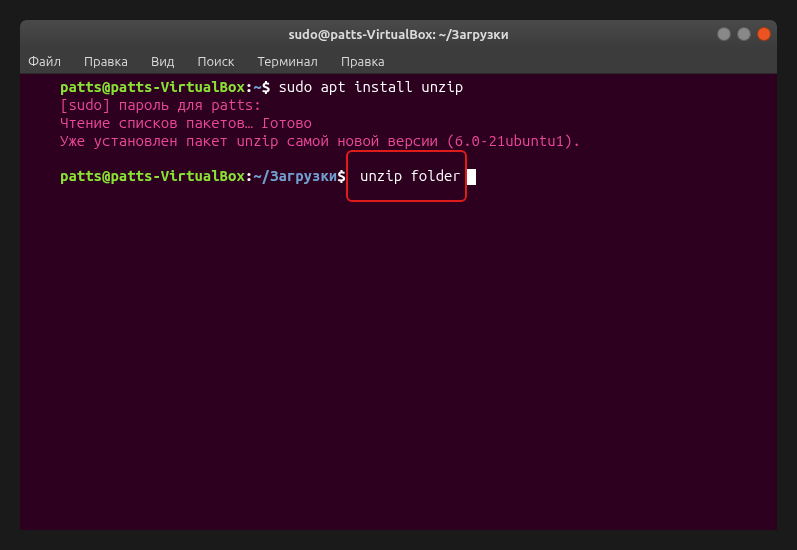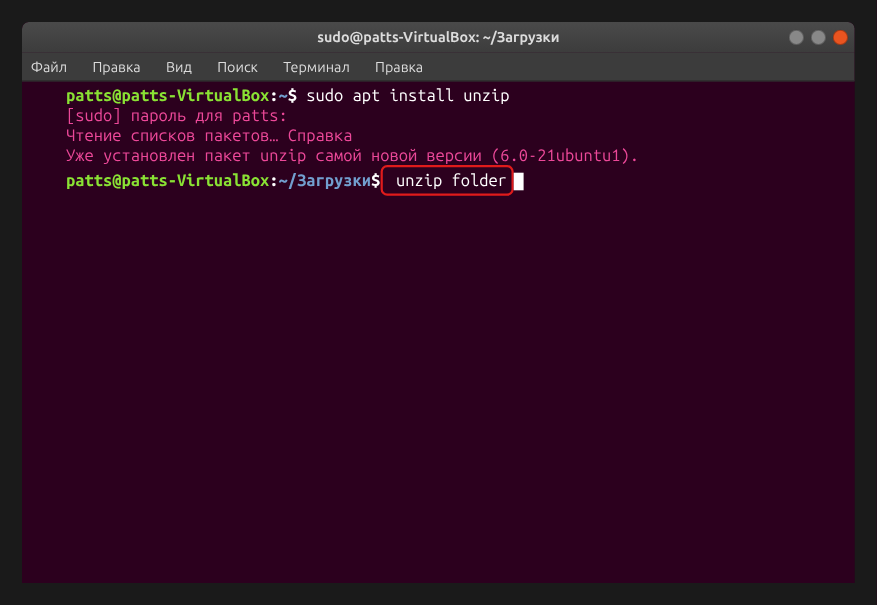--- a/index.html
+++ b/index.html
@@ -87,21 +87,21 @@
       word-break: break-all;
     }
     .prompt-user { color: #8ae234; font-weight: bold; }
     .prompt-path { color: #729fcf; font-weight: bold; }
     .prompt-sep { color: #ffffff; font-weight: bold; }
     .cmd { color: #ffffff; }
     .output { color: #ec4899; }
     .highlight-box {
       border: 2px solid #e01b1b;
       border-radius: 6px;
-      padding: 4px 4px;
+      padding: 16px 4px;
       display: inline-block;
       line-height: 16px;
     }
     .cursor {
       display: inline-block;
       width: 9px;
       height: 16px;
       background: #ffffff;
       vertical-align: middle;
     }
@@ -122,17 +122,17 @@
     <span class="menubar-item">Файл</span>
     <span class="menubar-item">Правка</span>
     <span class="menubar-item">Вид</span>
     <span class="menubar-item">Поиск</span>
     <span class="menubar-item">Терминал</span>
     <span class="menubar-item">Правка</span>
   </div>
   <div class="terminal-body">
     <div class="prompt-line"><span class="prompt-user">patts@patts-VirtualBox</span><span class="prompt-sep">:</span><span class="prompt-path">~</span><span class="prompt-sep">$</span><span class="cmd"> sudo apt install unzip</span></div>
     <div class="prompt-line output">[sudo] пароль для patts:</div>
-    <div class="prompt-line output">Чтение списков пакетов… Справка</div>
+    <div class="prompt-line output">Чтение списков пакетов… Готово</div>
     <div class="prompt-line output">Уже установлен пакет unzip самой новой версии (6.0-21ubuntu1).</div>
     <div class="prompt-line"><span class="prompt-user">patts@patts-VirtualBox</span><span class="prompt-sep">:</span><span class="prompt-path">~/Загрузки</span><span class="prompt-sep">$</span><span class="highlight-box"><span class="cmd"> unzip folder</span></span><span class="cursor"></span></div>
   </div>
 </div>
 
 </body></html>

